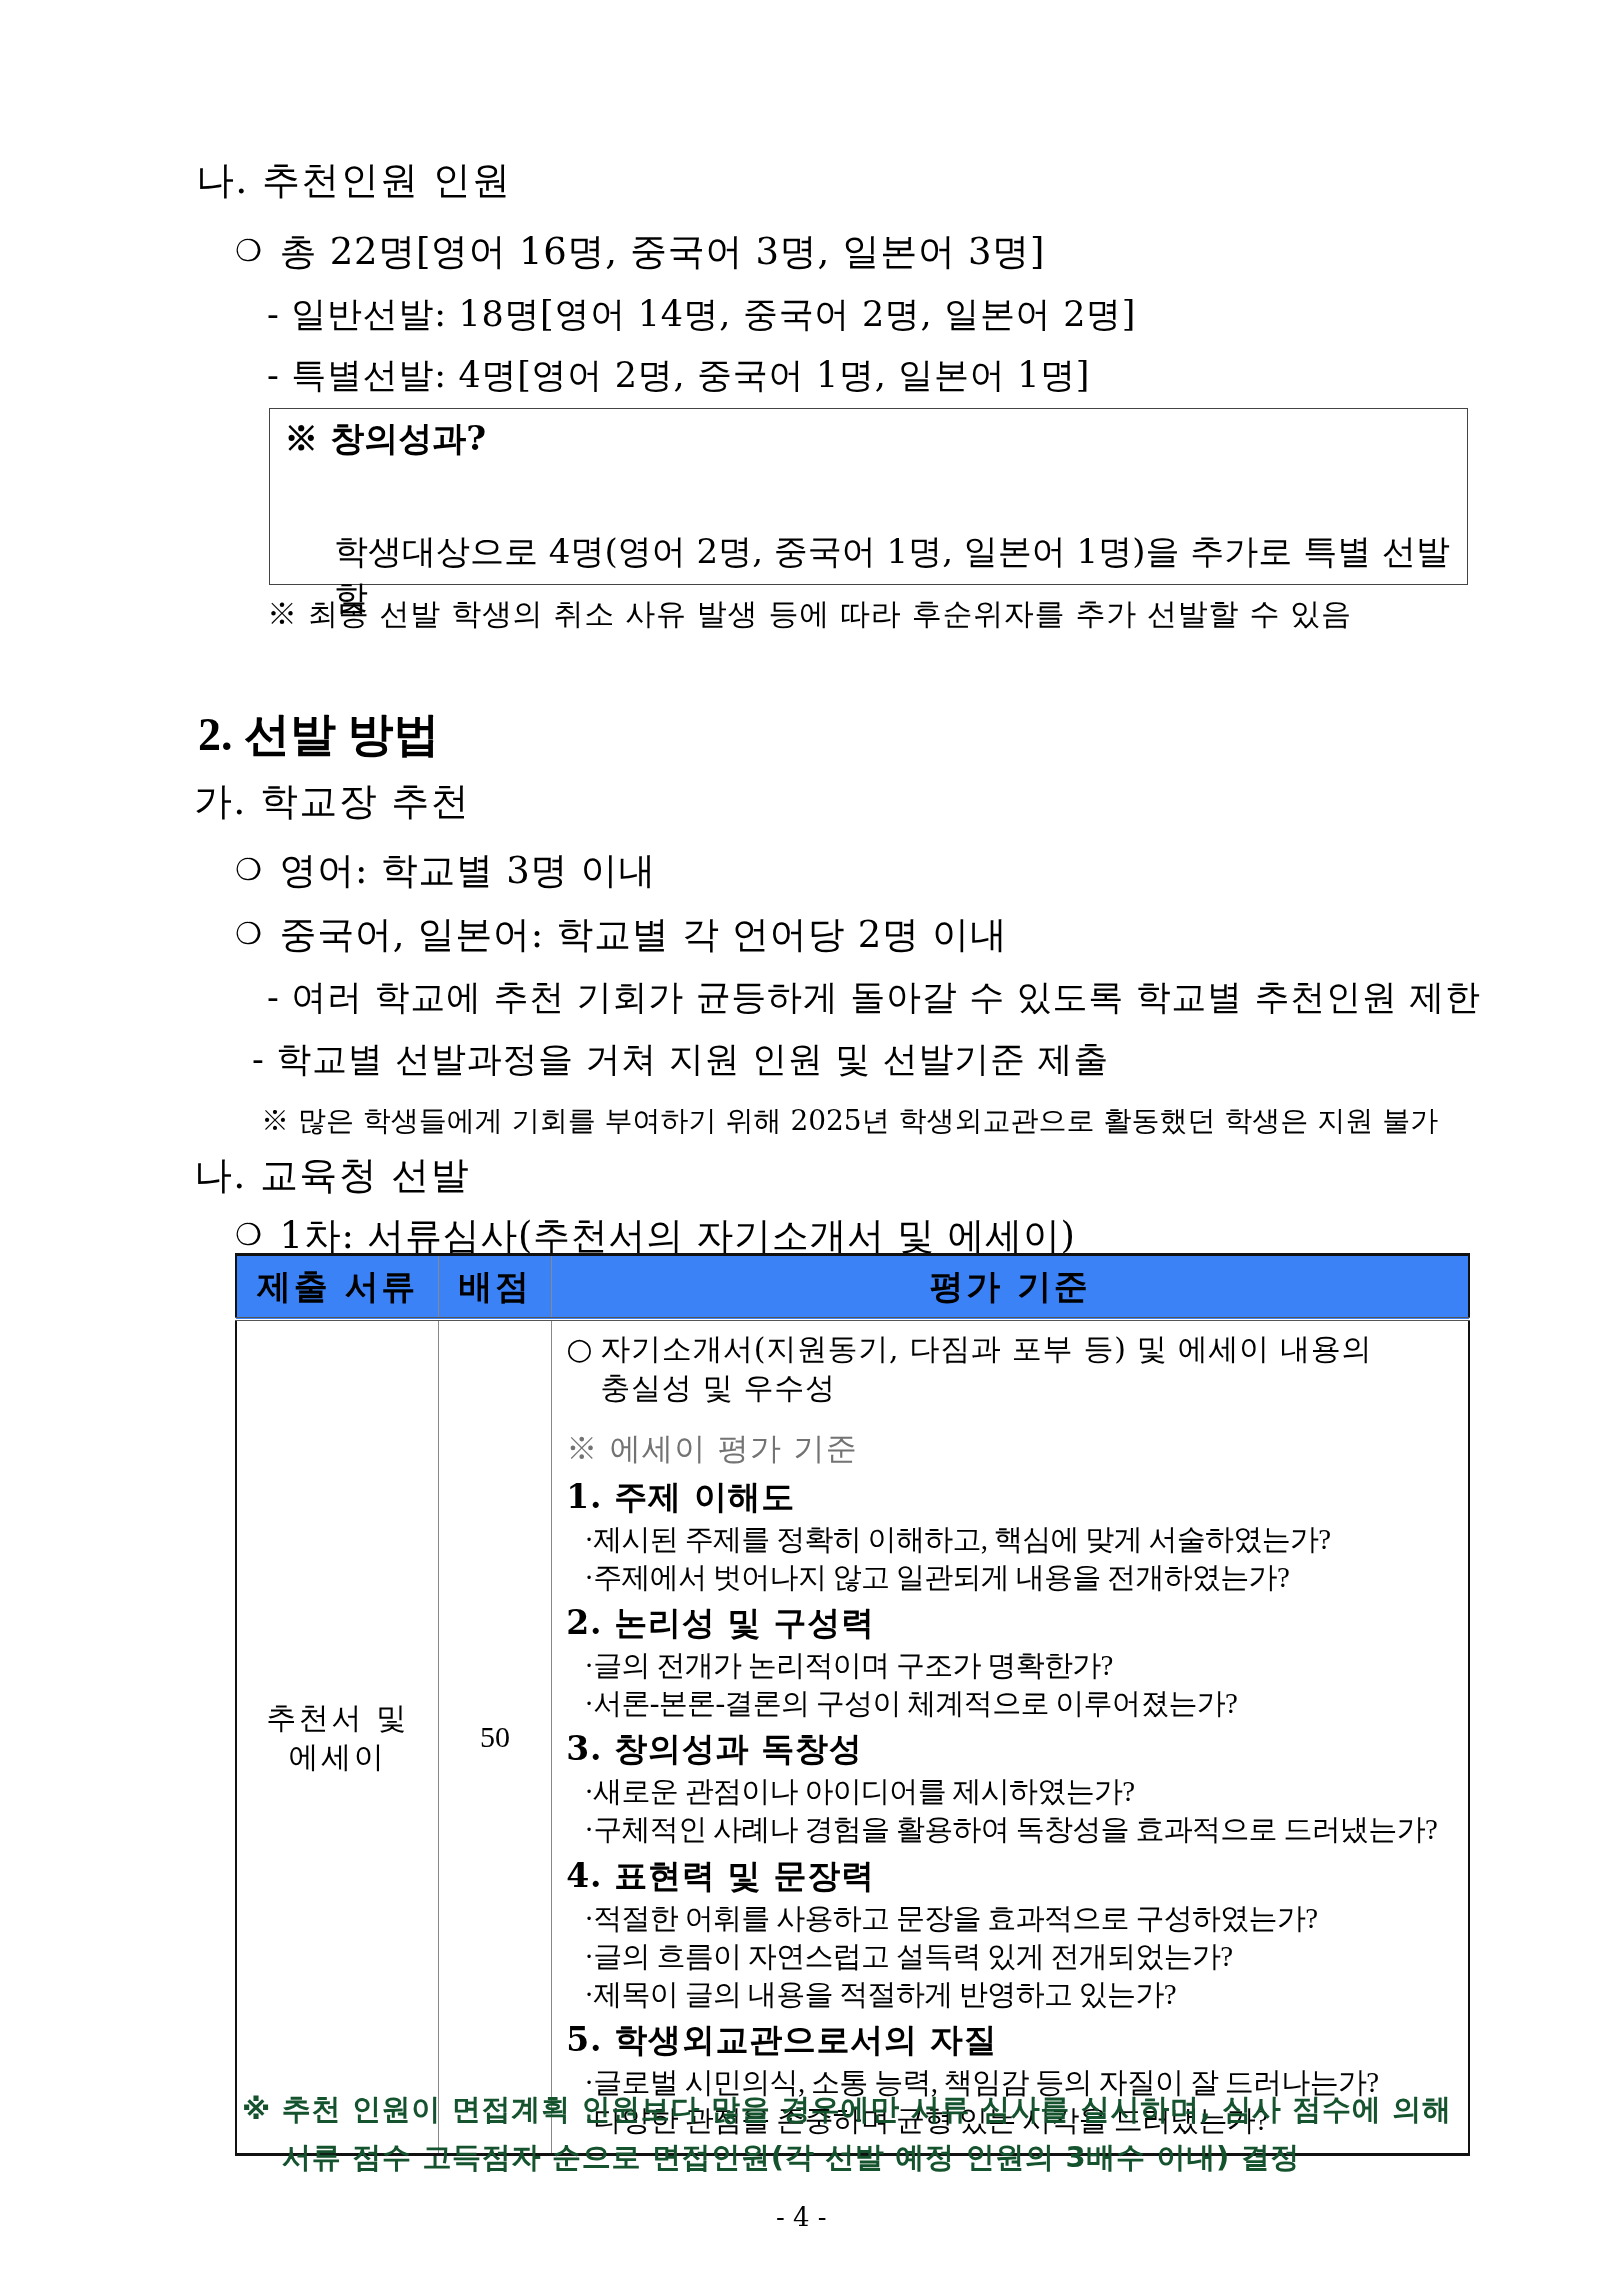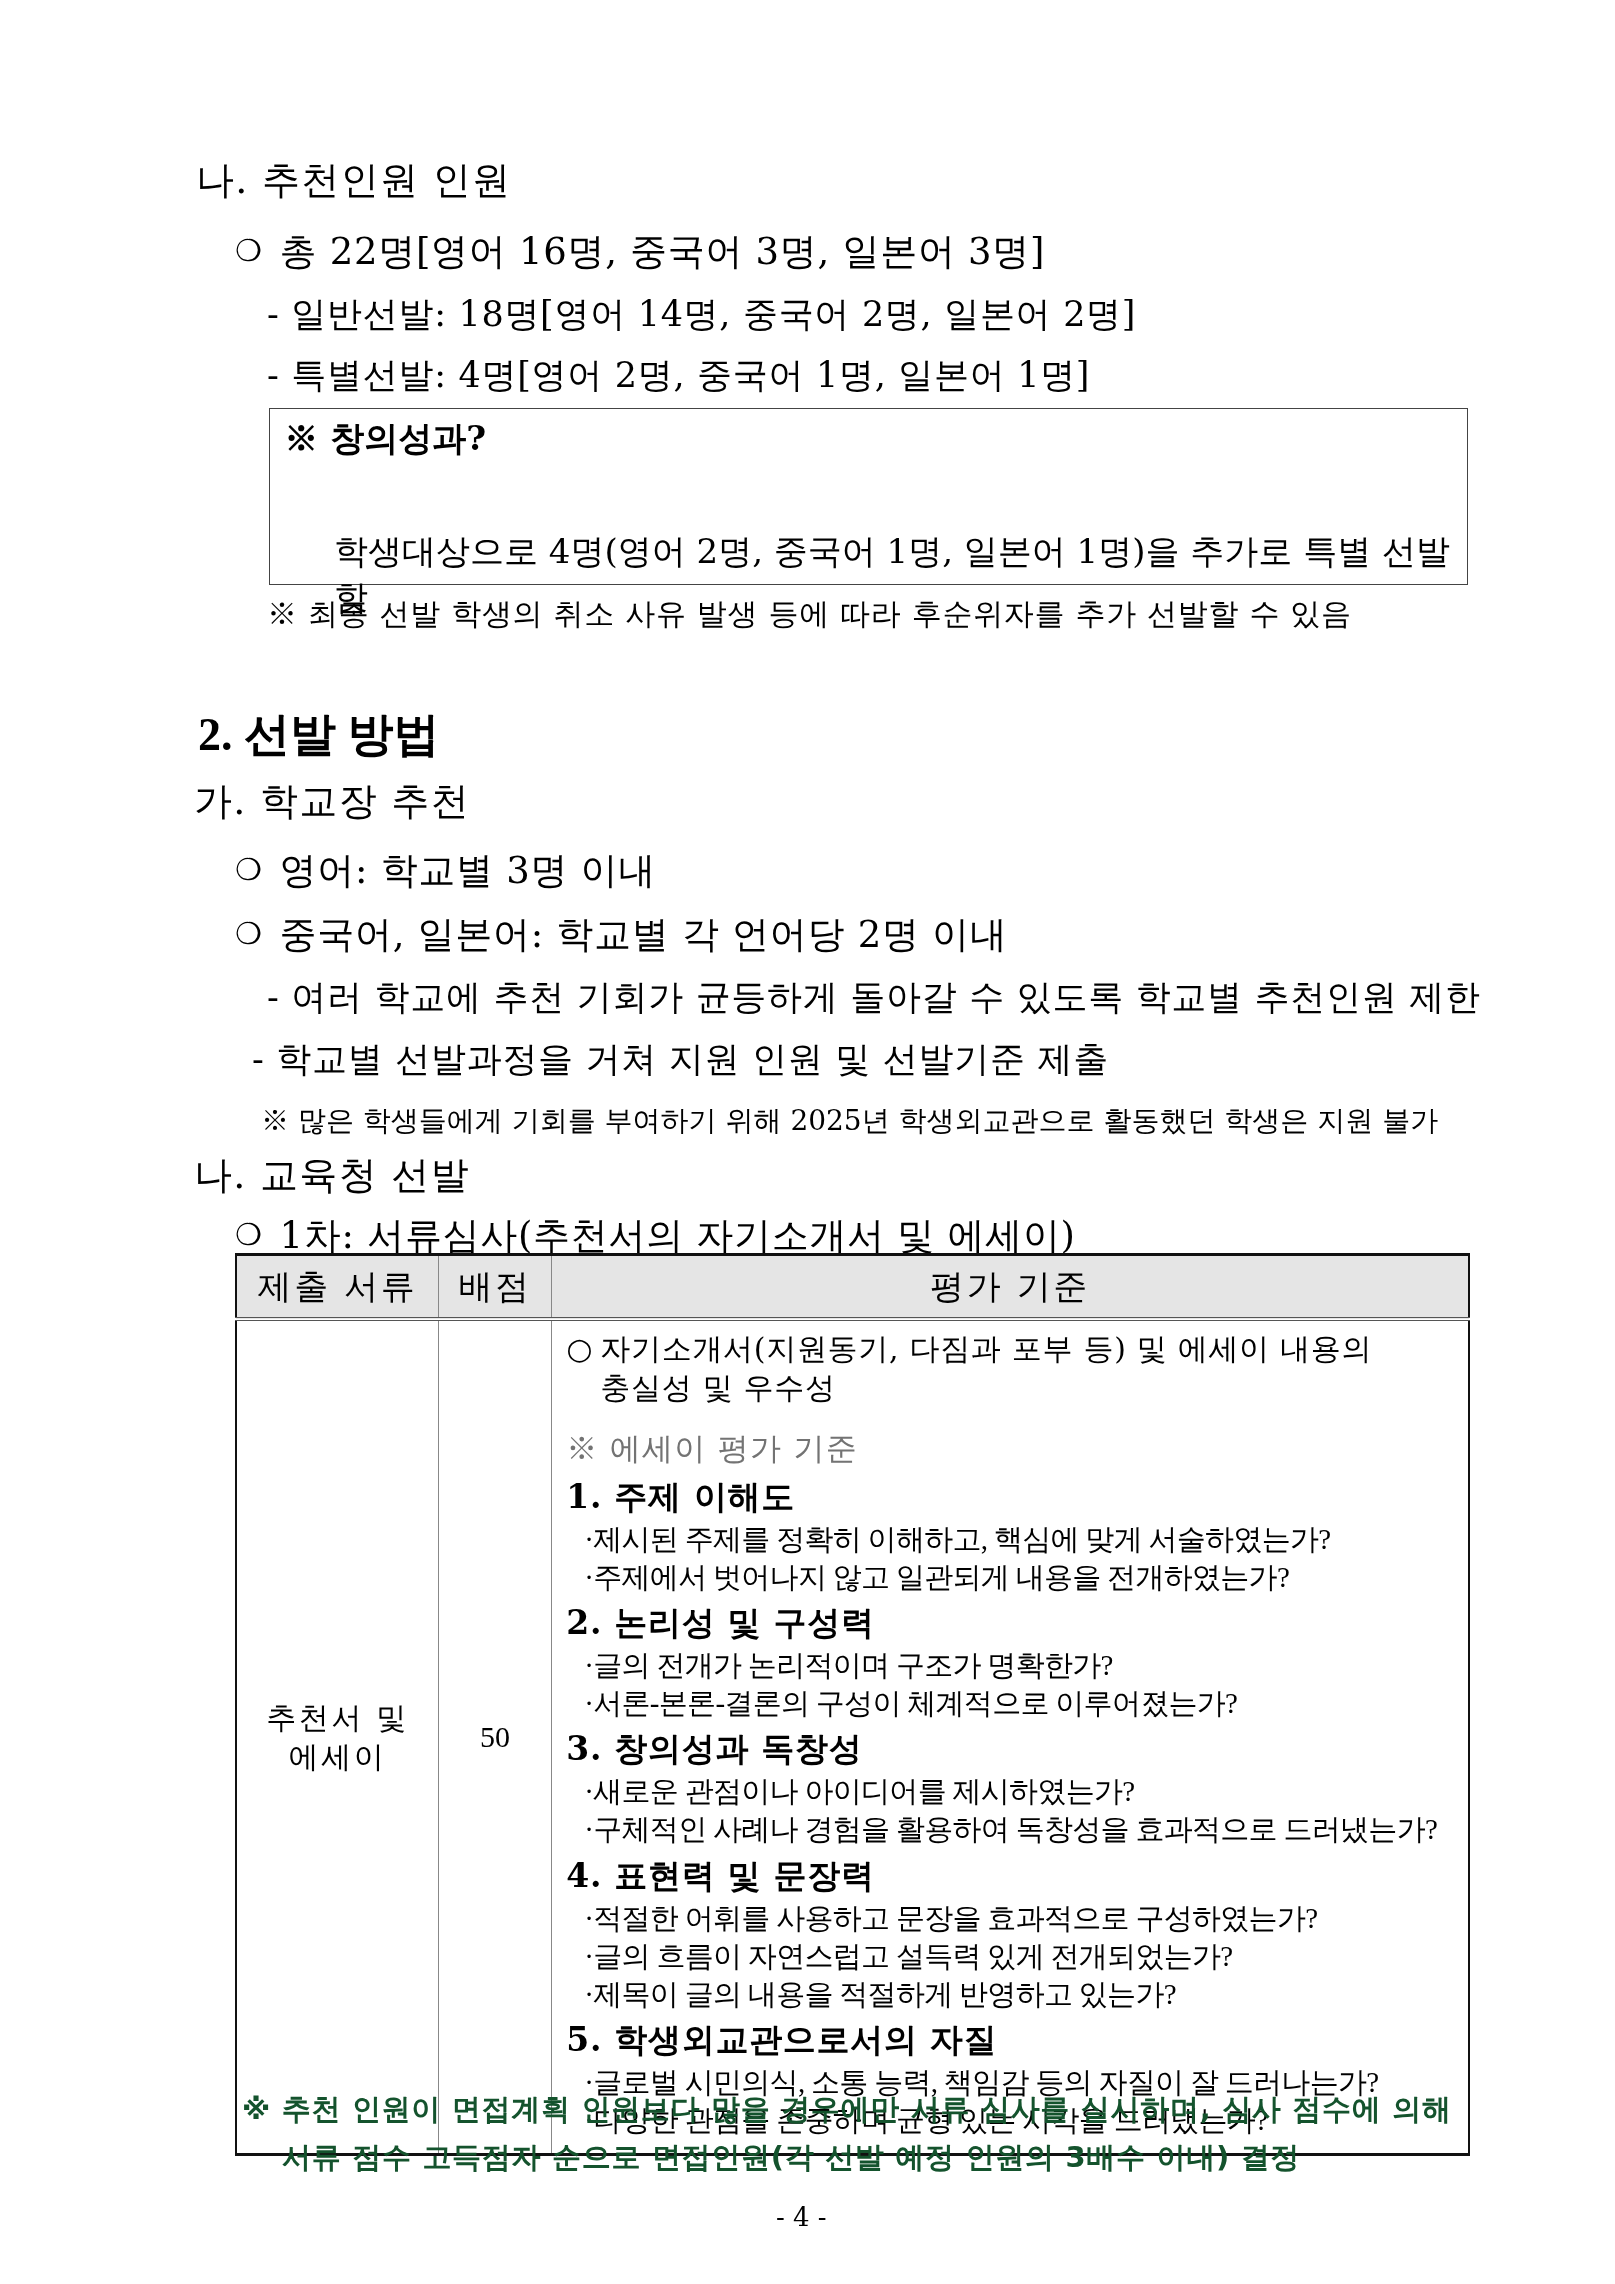--- a/index.html
+++ b/index.html
@@ -23,21 +23,21 @@
   .boxnote .l1 { position:absolute; left:14.3px; top:6.5px; font-size:34px; font-weight:bold; }
   .boxnote .l2 { position:absolute; left:26px; top:65px; font-size:34px; }
   .boxnote .l3 { position:absolute; left:64px; top:120px; font-size:34px; }
   table.eval {
     position:absolute; left:235px; top:1253px; width:1235px;
     border-collapse:collapse;
     border-top:3.9px solid #111; border-bottom:3.9px solid #111;
     border-left:2.6px solid #111; border-right:2.6px solid #111;
   }
   table.eval th {
-    background:#e5e5e5; font-weight:normal; font-size:34px; letter-spacing:2.6px;
+    background:#3b82f6; font-weight:bold; font-size:34px; letter-spacing:2.6px;
     height:59px; border-right:1.3px solid #888; border-bottom:4.6px double #555;
   }
   table.eval th:last-child { border-right:none; }
   table.eval td { vertical-align:middle; text-align:center; border-right:1.3px solid #888; font-size:30px; }
   table.eval td.crit { text-align:left; vertical-align:top; border-right:none; border-left:1.3px solid #222; padding:7.8px 11.7px 14.3px 14.3px; }
   .c-intro { font-size:30px; line-height:39px; letter-spacing:0.7px; }
   .c-intro .circ { display:inline-block; width:34px; }
   .c-intro .cont { padding-left:34px; }
   .c-blue { color:#737373; font-size:31px; margin-top:21px; letter-spacing:1.3px; }
   .c-head { font-size:33px; font-weight:bold; margin-top:5.2px; letter-spacing:0.7px; font-family:"DejaVu Serif",serif; }

